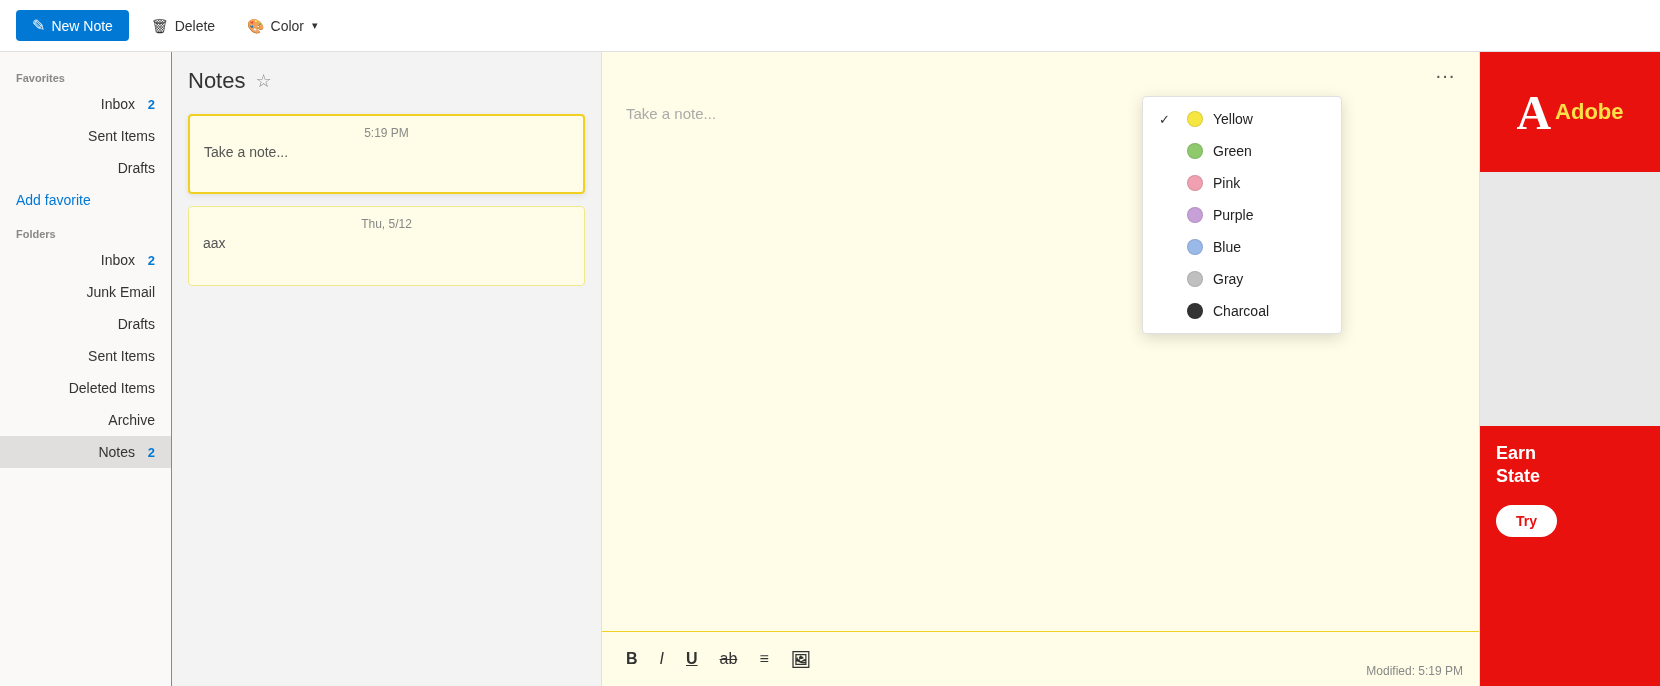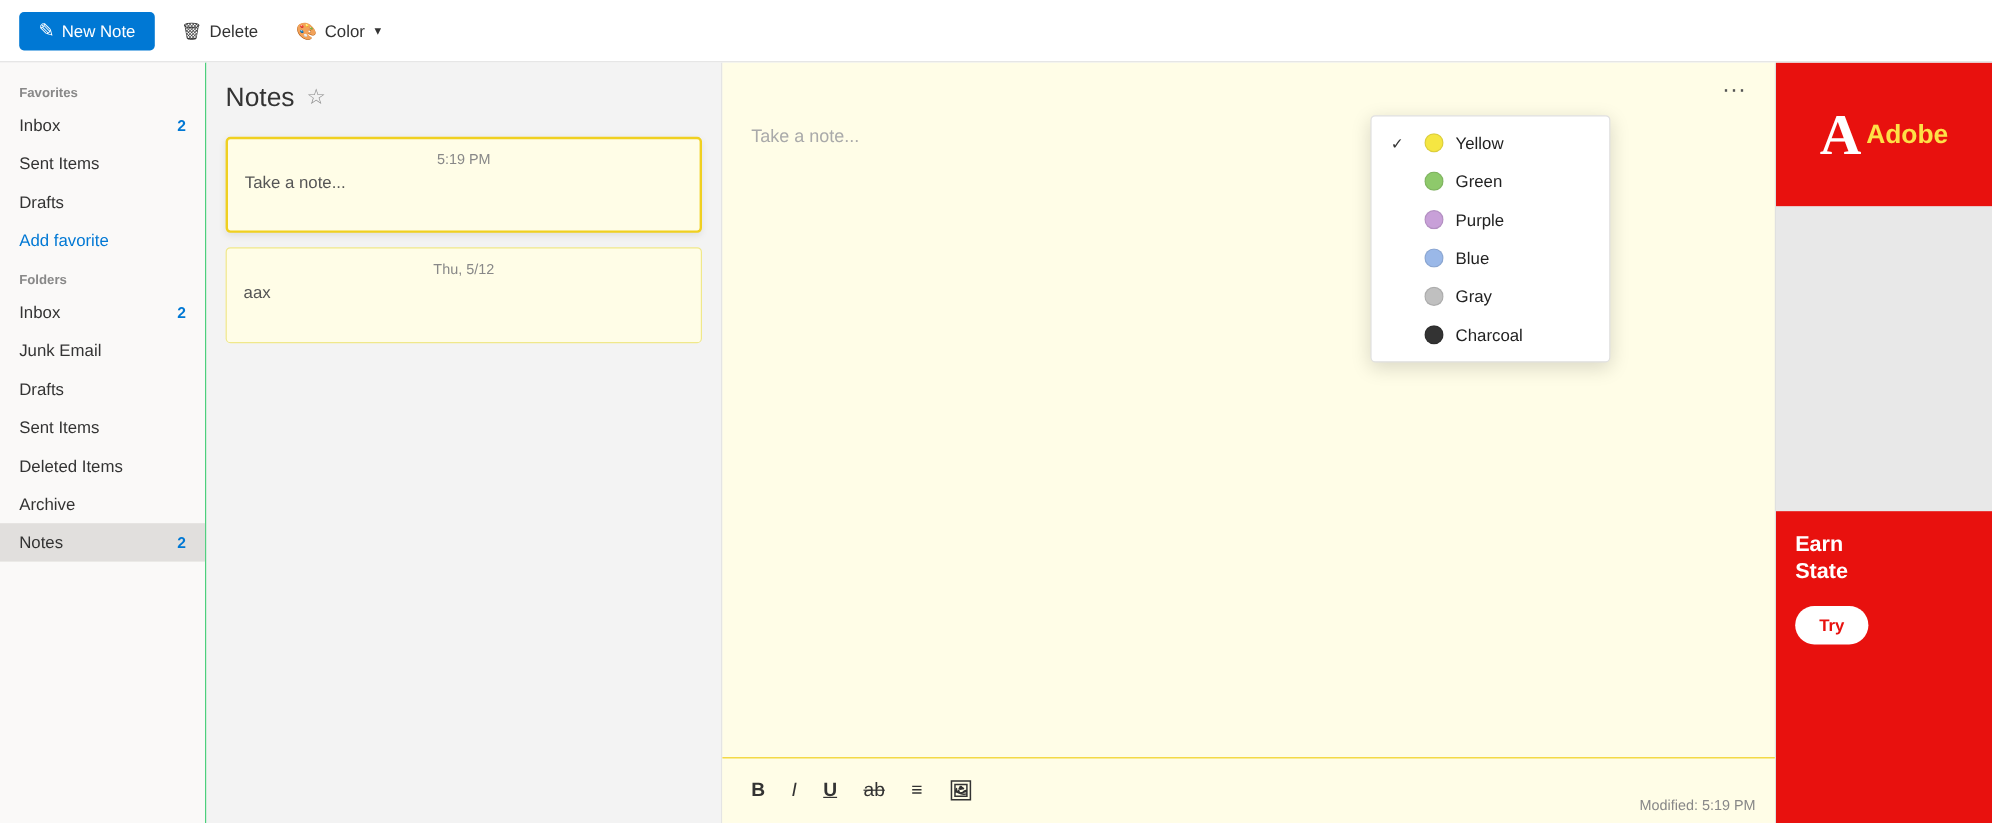--- a/index.html
+++ b/index.html
@@ -73,21 +73,21 @@
       font-size: 11px;
       font-weight: 600;
       color: #888;
       padding: 12px 16px 4px;
       text-transform: none;
       letter-spacing: 0;
     }
     .sidebar-item {
       display: flex;
       align-items: center;
-      justify-content: space-between;
+      justify-content: flex-end;
       padding: 8px 16px;
       font-size: 14px;
       color: #333;
       cursor: pointer;
       border-radius: 0;
     }
     .sidebar-item.active { background: #e1dfdd; font-weight: 500; }
     .sidebar-item-left { display: flex; align-items: center; gap: 8px; }
     .sidebar-badge {
       background: transparent;
@@ -402,20 +402,25 @@
         <span class="color-dot" style="background:#f5e642;"></span>
         <span>Yellow</span>
       </div>
       <div class="color-option">
         <span class="color-check"></span>
         <span class="color-dot" style="background:#8ec96b;"></span>
         <span>Green</span>
       </div>
       <div class="color-option">
         <span class="color-check"></span>
+        <span class="color-dot" style="background:#f0a0b0;"></span>
+        <span>Pink</span>
+      </div>
+      <div class="color-option">
+        <span class="color-check"></span>
         <span class="color-dot" style="background:#c8a0d8;"></span>
         <span>Purple</span>
       </div>
       <div class="color-option">
         <span class="color-check"></span>
         <span class="color-dot" style="background:#9ab8e8;"></span>
         <span>Blue</span>
       </div>
       <div class="color-option">
         <span class="color-check"></span>

